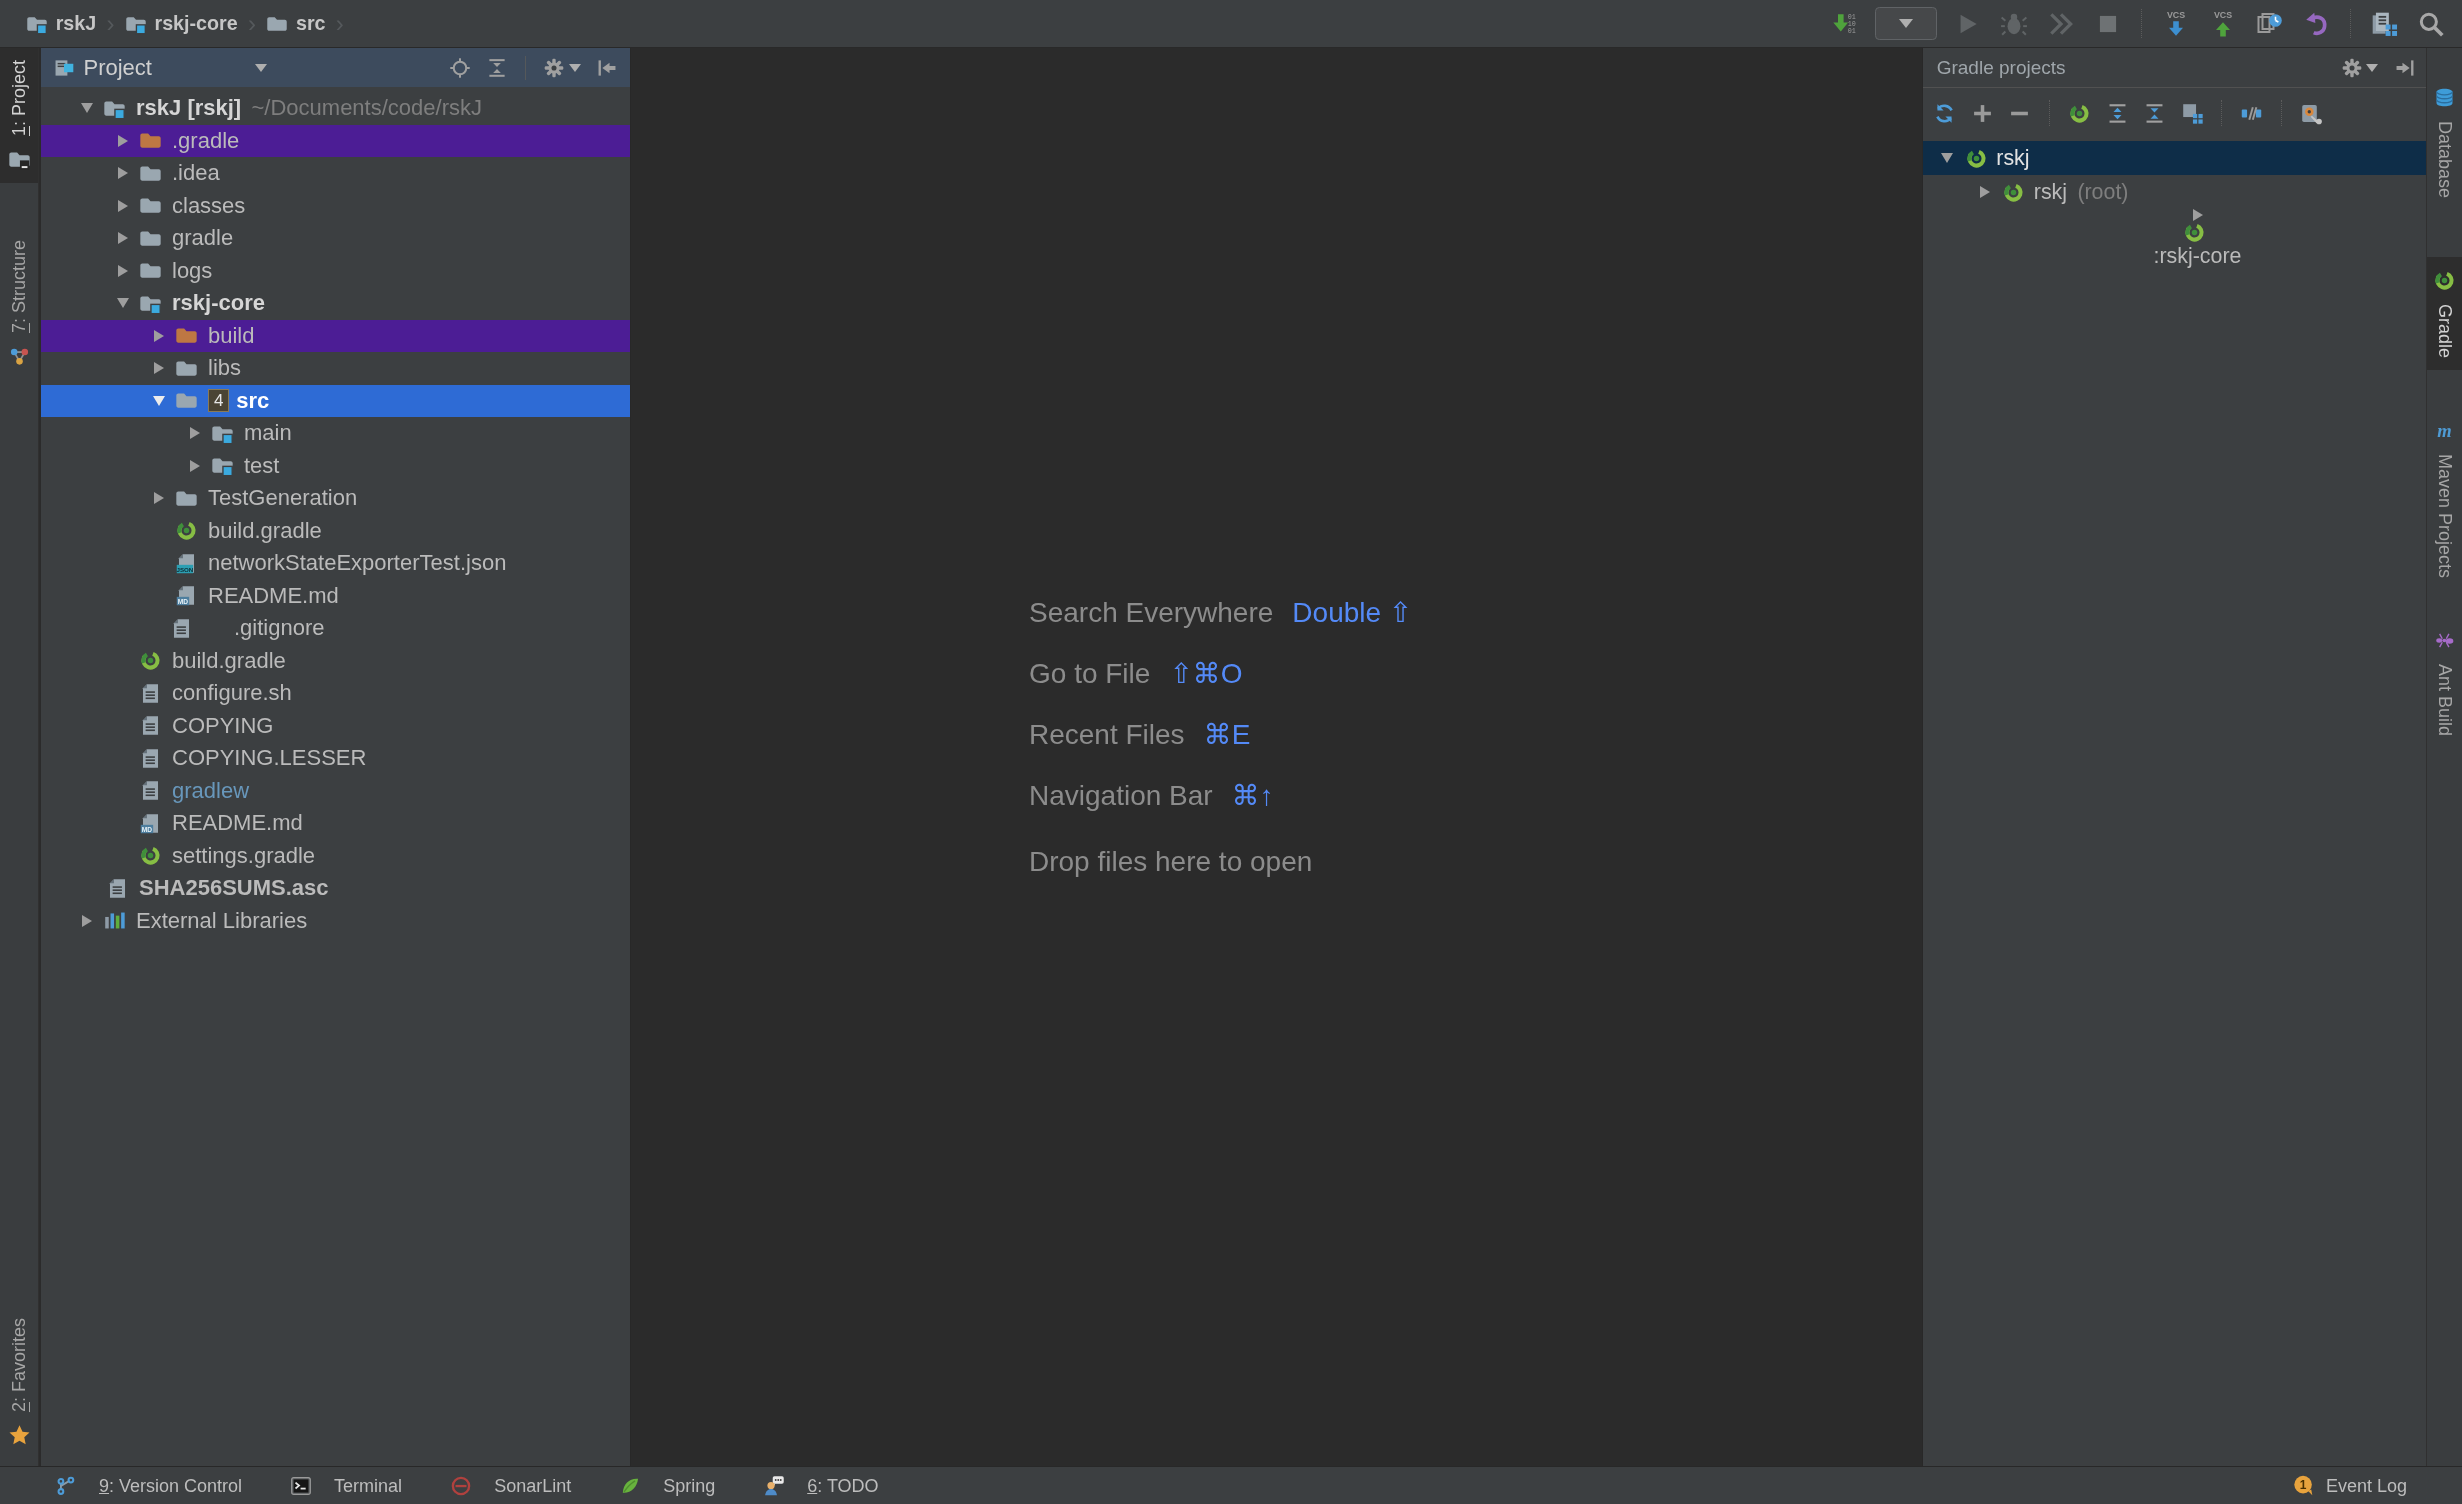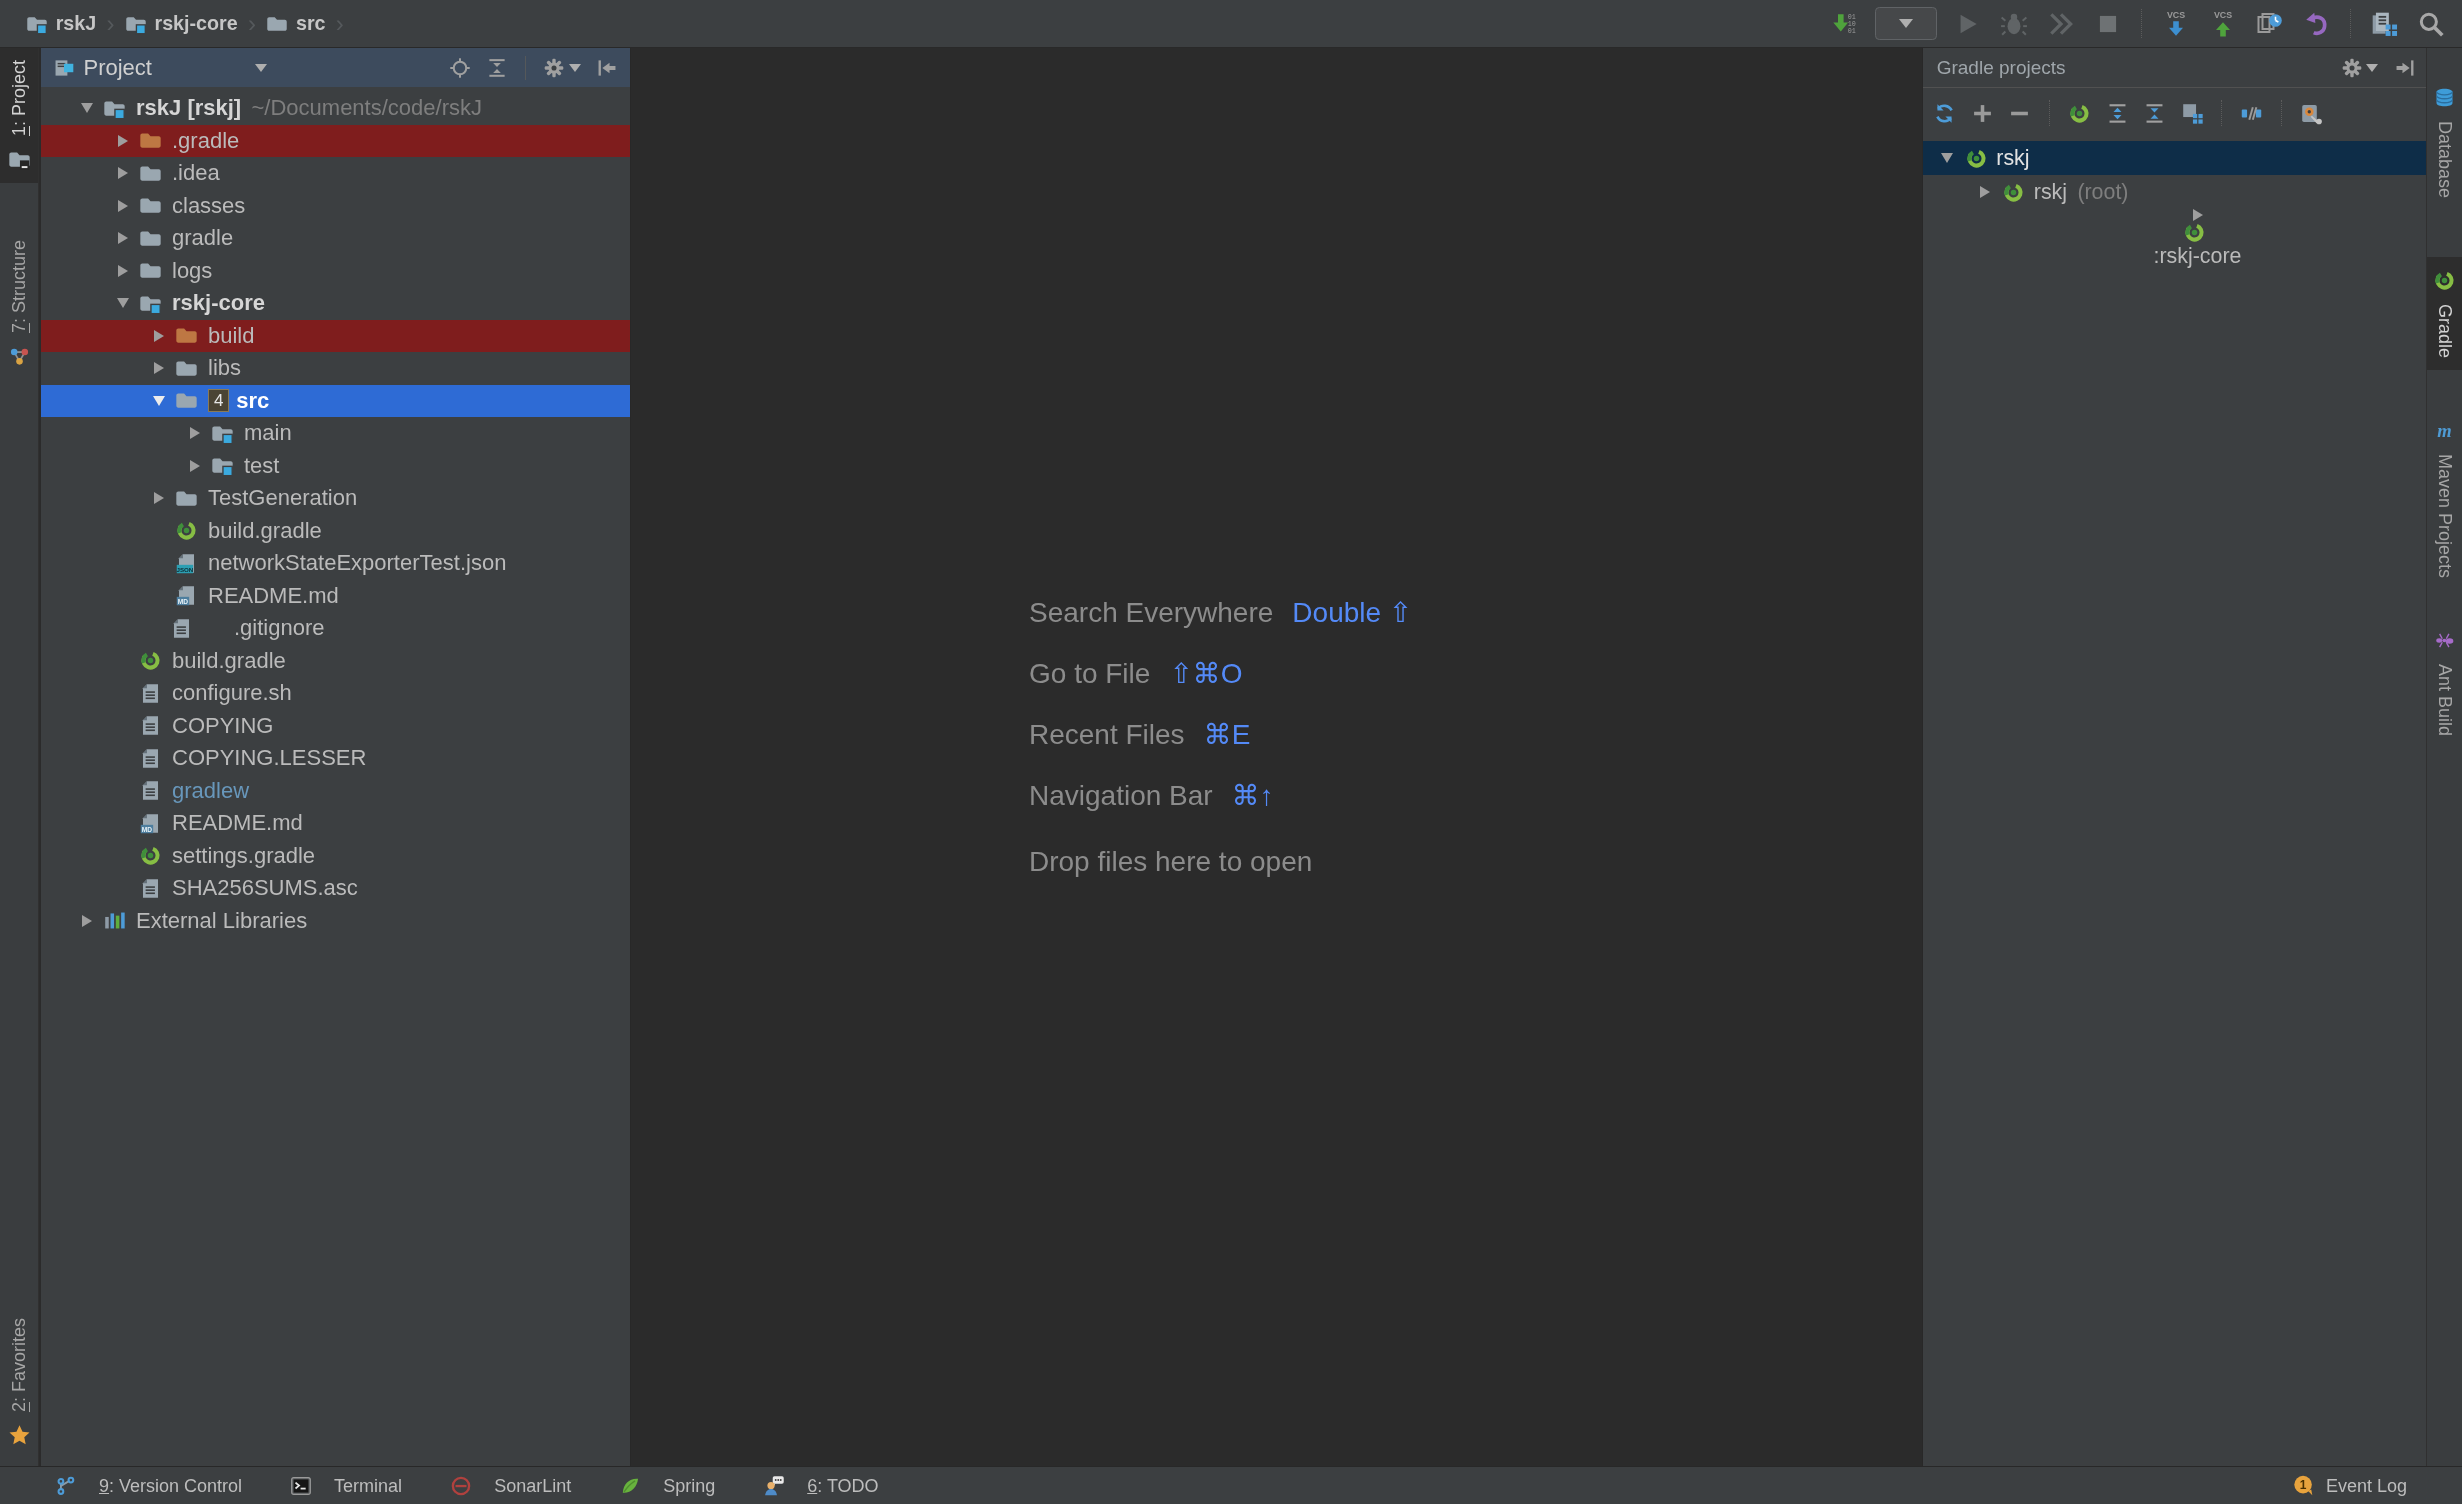--- a/index.html
+++ b/index.html
@@ -41,21 +41,21 @@
   .phead .ttl{font-size:22px;color:#D0D0D0;margin-left:8.5px}
   .hcaret{width:0;height:0;border-left:6.8px solid transparent;border-right:6.8px solid transparent;border-top:8.5px solid #AFAFAF}
   .phead .titlecaret{margin-left:103px}
   .hicons{margin-left:auto;display:flex;align-items:center;gap:15.4px}
   .hicon{display:flex;align-items:center;gap:3.4px}
   .hicon svg{width:22px;height:22px;display:block}
   .hsep{width:0;height:24px;border-left:1.7px solid #55585A;margin:0 1.7px}
 
   .ptree{flex:1;overflow:hidden;padding-top:5.1px}
   .row{height:32.5px;display:flex;align-items:center;font-size:22px;color:#BBBBBB;white-space:nowrap;box-sizing:border-box;cursor:default}
-  .row.excluded{background:#7f1d1d}
+  .row.excluded{background:#4c1d95}
   .row.selected{background:#2E6BD5}
   .row .tw{width:29px;flex:none;display:flex;justify-content:center;align-items:center}
   .tri{width:0;height:0}
   .tri.c{border-left:10.3px solid #9E9E9E;border-top:6.8px solid transparent;border-bottom:6.8px solid transparent}
   .tri.e{border-top:10.3px solid #9E9E9E;border-left:6.8px solid transparent;border-right:6.8px solid transparent}
   .row.selected .tri.e{border-top-color:#ECECEC}
   .row .icon{width:26.5px;flex:none;margin-right:8.5px;display:flex;justify-content:center}
   .row .icon svg{width:23px;height:23px;display:block}
   .lbl.b{font-weight:700;color:#D6D6D6}
   .row.selected .lbl{color:#FFFFFF}
@@ -649,21 +649,21 @@
           <span class="tw"></span>
           <span class="icon">
             <svg viewBox="0 0 26 26" xmlns="http://www.w3.org/2000/svg">
               <circle cx="13" cy="13" r="8" fill="none" stroke="#87BE44" stroke-width="4.6" stroke-dasharray="40 11" transform="rotate(-70 13 13)"></circle>
               <circle cx="13" cy="13" r="8" fill="none" stroke="#3F8F3B" stroke-width="4.6" stroke-dasharray="11 40" transform="rotate(160 13 13)"></circle>
               <circle cx="13" cy="13" r="3.1" fill="#3F8F3B"></circle>
             </svg>
           </span>
           <span class="lbl">settings.gradle</span>
         </div>
-        <div class="row" style="padding-left: 67px;">
+        <div class="row" style="padding-left: 34px; font-weight: bold;">
           <span class="tw"></span>
           <span class="icon">
             <svg viewBox="0 0 26 26" xmlns="http://www.w3.org/2000/svg">
               <path d="M9 2.5L4.5 7v16.5h17V2.5z" fill="#9AA7B0"></path>
               <path d="M9 2.5L4.5 7H9z" fill="#647079"></path>
               <g fill="#3C3F41">
                 <rect x="7.5" y="10.5" width="10.5" height="1.8"></rect>
                 <rect x="7.5" y="14" width="10.5" height="1.8"></rect>
                 <rect x="7.5" y="17.5" width="10.5" height="1.8"></rect>
               </g>

